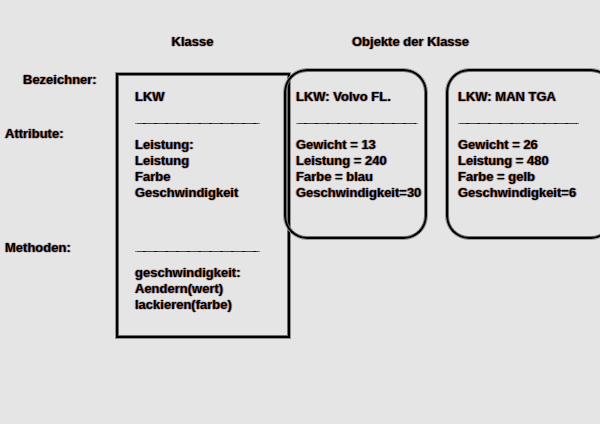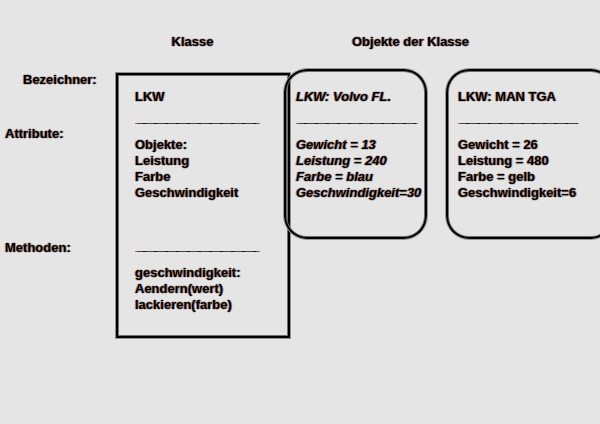--- a/index.html
+++ b/index.html
@@ -23,21 +23,21 @@
     border:1px solid #909090;
     box-shadow: inset 0 0 0 2px #000, inset 0 0 0 3px #6e6e6e;
     background:transparent;box-sizing:border-box;
   }
   .obj-box{
     position:absolute;top:68px;height:172px;
     border:1px solid #9a9a9a;border-radius:24px;
     box-shadow: inset 0 0 0 2px #000, inset 0 0 0 3px #6e6e6e;
     background:transparent;box-sizing:border-box;
   }
-  #obj-box-1{left:283px;width:145px;font-style:italic;}
+  #obj-box-1{left:283px;width:145px;}
   #obj-box-2{left:445px;width:170px;}
   .sep{
     position:absolute;height:1px;
     background-image:
       linear-gradient(90deg, rgba(199,110,46,0.95) 0 2px, rgba(0,0,0,0) 2px calc(100% - 2px), rgba(84,125,200,0.95) calc(100% - 2px) 100%),
       repeating-linear-gradient(90deg, #454545 0 8px, #121212 8px 11px);
   }
   .lines div{height:16px;}
 </style>
 </head>
@@ -49,21 +49,21 @@
   <div class="abs ot" style="left:352px;top:34px;">Objekte der Klasse</div>
 
   <div class="abs ot" style="left:7px;top:72px;margin-left:16px;">Bezeichner:</div>
   <div class="abs ot" style="left:5px;top:126px;">Attribute:</div>
   <div class="abs ot" style="left:5px;top:240px;">Methoden:</div>
 
   <div class="class-box">
     <div class="abs ot" style="left:19px;top:16px;">LKW</div>
     <div class="sep" style="left:19px;top:50px;width:125px;"></div>
     <div class="abs ot lines" style="left:19px;top:64px;">
-      <div>Objekte:</div>
+      <div>Leistung:</div>
       <div>Leistung</div>
       <div>Farbe</div>
       <div>Geschwindigkeit</div>
     </div>
     <div class="sep" style="left:19px;top:178px;width:125px;"></div>
     <div class="abs ot lines" style="left:19px;top:192px;">
       <div>geschwindigkeit:</div>
       <div>Aendern(wert)</div>
       <div>lackieren(farbe)</div>
     </div>

